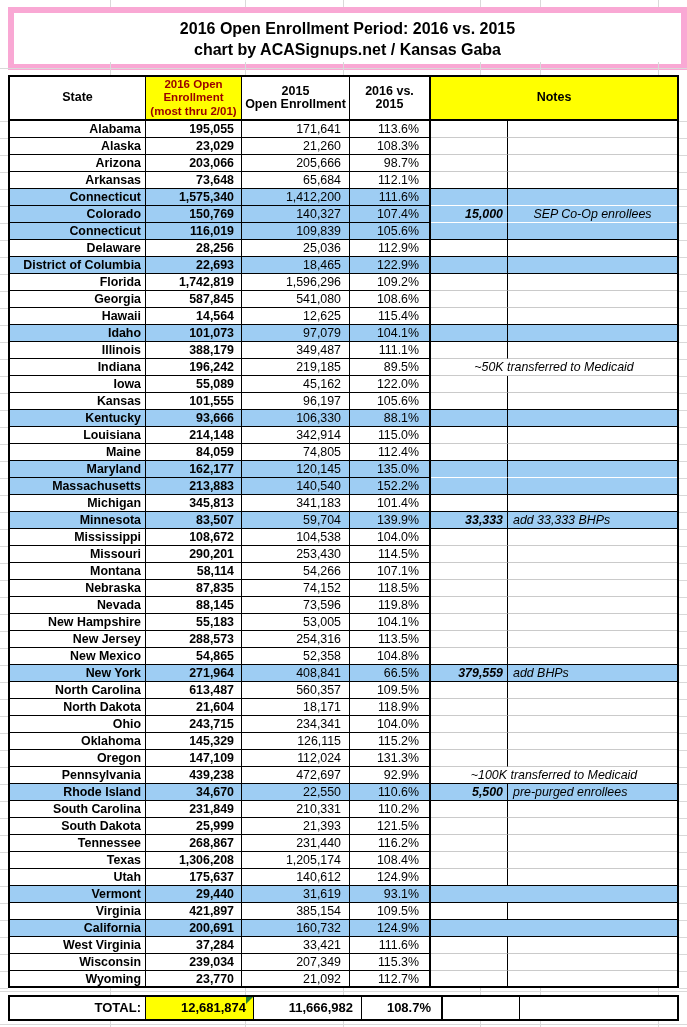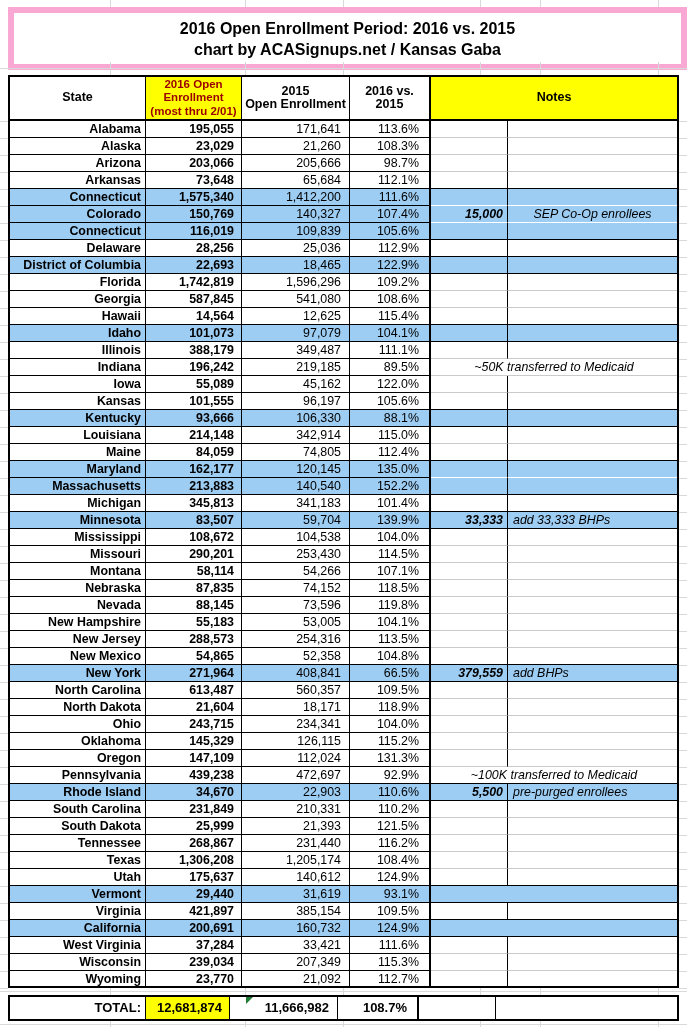--- a/index.html
+++ b/index.html
@@ -54,21 +54,21 @@
   
   .total-row{
     position:absolute;left:8px;top:995px;width:667px;height:22px;
     border:2px solid #000;display:flex;background:#fff;
   }
   .total-row .tc{
     box-sizing:border-box;font-size:13px;font-weight:bold;line-height:21px;
     text-align:right;white-space:nowrap;
   }
   .tc.t-label{width:136px;border-right:1px solid #000;padding-right:4px;}
-  .tc.t-2016{width:84px;border-right:1px solid #000;background:var(--yellow);padding-right:7px;}
+  .tc.t-2016{width:108px;border-right:1px solid #000;background:var(--yellow);padding-right:7px;}
   .tc.t-2015{width:108px;border-right:1px solid #000;padding-right:8px;}
   .tc.t-vs{width:81px;border-right:2px solid #000;padding-right:10px;}
   .tc.t-noteNum{width:77px;border-right:1px solid #000;}
   .tc.t-noteText{flex:1;}
   
   .green-flag{
     position:absolute;left:246px;top:997px;width:0;height:0;
     border-top:7px solid var(--green);border-right:7px solid transparent;
   }
 </style>
@@ -401,21 +401,21 @@
         <div class="row">
           <div class="c state">Pennsylvania</div>
           <div class="c v16">439,238</div>
           <div class="c v15">472,697</div>
           <div class="c pct">92.9%</div>
           <div class="c noteFull" style="border-bottom-color: rgb(0, 0, 0);">~100K transferred to Medicaid</div>
         </div>
         <div class="row hl">
           <div class="c state">Rhode Island</div>
           <div class="c v16">34,670</div>
-          <div class="c v15">22,903</div>
+          <div class="c v15">22,550</div>
           <div class="c pct">110.6%</div>
           <div class="c noteNum" style="border-bottom-color: rgb(0, 0, 0);">5,500</div>
           <div class="c noteText" style="border-bottom-color: rgb(0, 0, 0);">pre-purged enrollees</div>
         </div>
         <div class="row">
           <div class="c state">South Carolina</div>
           <div class="c v16">231,849</div>
           <div class="c v15">210,331</div>
           <div class="c pct">110.2%</div>
           <div class="c noteNum" style="border-bottom-color: rgb(202, 202, 202);"></div>

